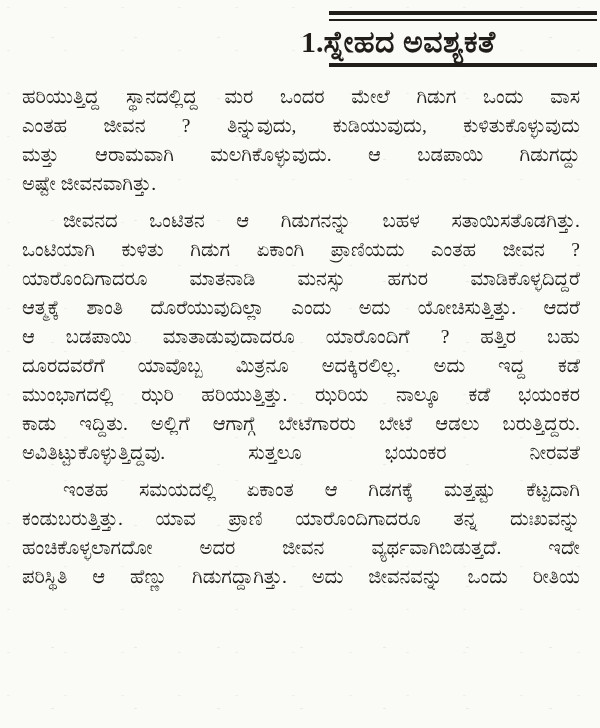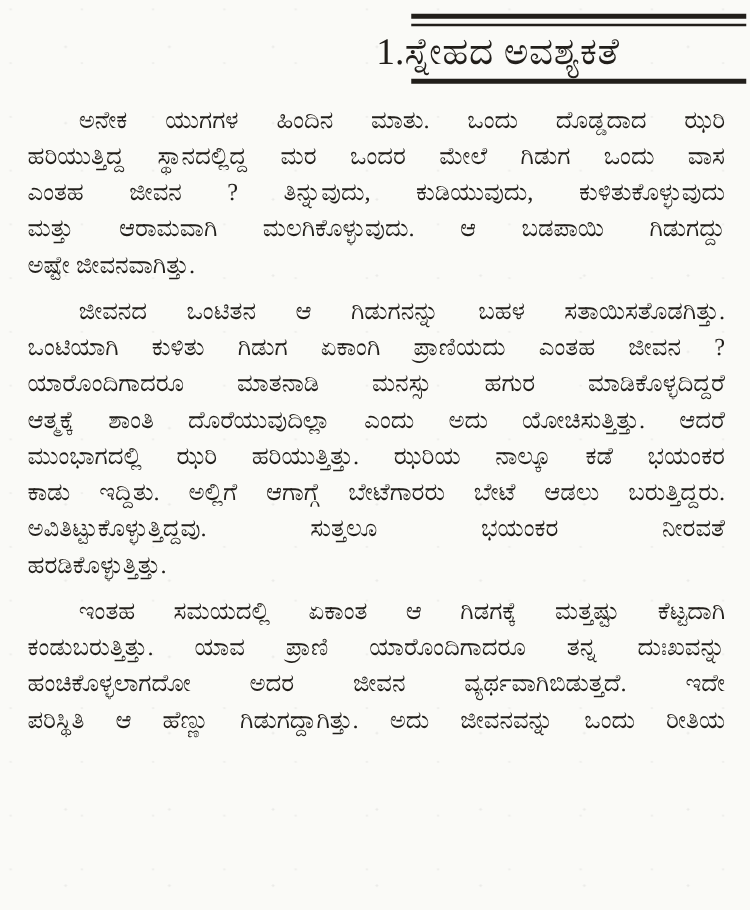--- a/index.html
+++ b/index.html
@@ -36,21 +36,21 @@
   }
   .rule {
     background: var(--ink);
     margin-left: 28px;
   }
   .rule-top    { height: 4px; }
   .rule-second { height: 2px; margin-top: 4px; }
   .rule-bottom { height: 4px; margin-top: 2px; }
   .title-line {
     font-size: 30px;
-    font-weight: normal;
+    font-weight: bold;
     line-height: 36px;
     padding: 3px 0 1px 0;
     letter-spacing: 0.5px;
     white-space: nowrap;
   }
   .title-number { letter-spacing: 0; }
 
   
   .body-text {
     position: absolute;
@@ -82,36 +82,36 @@
     <div class="rule rule-second"></div>
     <div class="title-line">
       <span class="title-number">1.</span><span>ಸ್ನೇಹದ ಅವಶ್ಯಕತೆ</span>
     </div>
     <div class="rule rule-bottom"></div>
   </div>
 
   <div class="body-text">
 
     <div class="para">
-      <div class="line indent">ಅನೇಕ ಯುಗಗಳ ಹಿಂದಿನ ಮಾತು. ಒಂದು ದೊಡ್ಡದಾದ ಝರಿ</div>
       <div class="line">ಹರಿಯುತ್ತಿದ್ದ ಸ್ಥಾನದಲ್ಲಿದ್ದ ಮರ ಒಂದರ ಮೇಲೆ ಗಿಡುಗ ಒಂದು ವಾಸ</div>
       <div class="line">ಎಂತಹ ಜೀವನ ? ತಿನ್ನುವುದು, ಕುಡಿಯುವುದು, ಕುಳಿತುಕೊಳ್ಳುವುದು</div>
       <div class="line">ಮತ್ತು ಆರಾಮವಾಗಿ ಮಲಗಿಕೊಳ್ಳುವುದು. ಆ ಬಡಪಾಯಿ ಗಿಡುಗದ್ದು</div>
       <div class="line last">ಅಷ್ಟೇ ಜೀವನವಾಗಿತ್ತು.</div>
     </div>
 
     <div class="para">
       <div class="line indent">ಜೀವನದ ಒಂಟಿತನ ಆ ಗಿಡುಗನನ್ನು ಬಹಳ ಸತಾಯಿಸತೊಡಗಿತ್ತು.</div>
       <div class="line">ಒಂಟಿಯಾಗಿ ಕುಳಿತು ಗಿಡುಗ ಏಕಾಂಗಿ ಪ್ರಾಣಿಯದು ಎಂತಹ ಜೀವನ ?</div>
       <div class="line">ಯಾರೊಂದಿಗಾದರೂ ಮಾತನಾಡಿ ಮನಸ್ಸು ಹಗುರ ಮಾಡಿಕೊಳ್ಳದಿದ್ದರೆ</div>
       <div class="line">ಆತ್ಮಕ್ಕೆ ಶಾಂತಿ ದೊರೆಯುವುದಿಲ್ಲಾ ಎಂದು ಅದು ಯೋಚಿಸುತ್ತಿತ್ತು. ಆದರೆ</div>
+      <div class="line">ಆ ಬಡಪಾಯಿ ಮಾತಾಡುವುದಾದರೂ ಯಾರೊಂದಿಗೆ ? ಹತ್ತಿರ ಬಹು</div>
+      <div class="line">ದೂರದವರೆಗೆ ಯಾವೊಬ್ಬ ಮಿತ್ರನೂ ಅದಕ್ಕಿರಲಿಲ್ಲ. ಅದು ಇದ್ದ ಕಡೆ</div>
       <div class="line">ಮುಂಭಾಗದಲ್ಲಿ ಝರಿ ಹರಿಯುತ್ತಿತ್ತು. ಝರಿಯ ನಾಲ್ಕೂ ಕಡೆ ಭಯಂಕರ</div>
       <div class="line">ಕಾಡು ಇದ್ದಿತು. ಅಲ್ಲಿಗೆ ಆಗಾಗ್ಗೆ ಬೇಟೆಗಾರರು ಬೇಟೆ ಆಡಲು ಬರುತ್ತಿದ್ದರು.</div>
       <div class="line">ಅವಿತಿಟ್ಟುಕೊಳ್ಳುತ್ತಿದ್ದವು. ಸುತ್ತಲೂ ಭಯಂಕರ ನೀರವತೆ</div>
-      <div class="line last">ಹರಡಿಕೊಳ್ಳುತ್ತಿತ್ತು.</div>
     </div>
 
     <div class="para">
       <div class="line indent">ಇಂತಹ ಸಮಯದಲ್ಲಿ ಏಕಾಂತ ಆ ಗಿಡಗಕ್ಕೆ ಮತ್ತಷ್ಟು ಕೆಟ್ಟದಾಗಿ</div>
       <div class="line">ಕಂಡುಬರುತ್ತಿತ್ತು. ಯಾವ ಪ್ರಾಣಿ ಯಾರೊಂದಿಗಾದರೂ ತನ್ನ ದುಃಖವನ್ನು</div>
       <div class="line">ಹಂಚಿಕೊಳ್ಳಲಾಗದೋ ಅದರ ಜೀವನ ವ್ಯರ್ಥವಾಗಿಬಿಡುತ್ತದೆ. ಇದೇ</div>
       <div class="line">ಪರಿಸ್ಥಿತಿ ಆ ಹೆಣ್ಣು ಗಿಡುಗದ್ದಾಗಿತ್ತು. ಅದು ಜೀವನವನ್ನು ಒಂದು ರೀತಿಯ</div>
     </div>
 
   </div>

